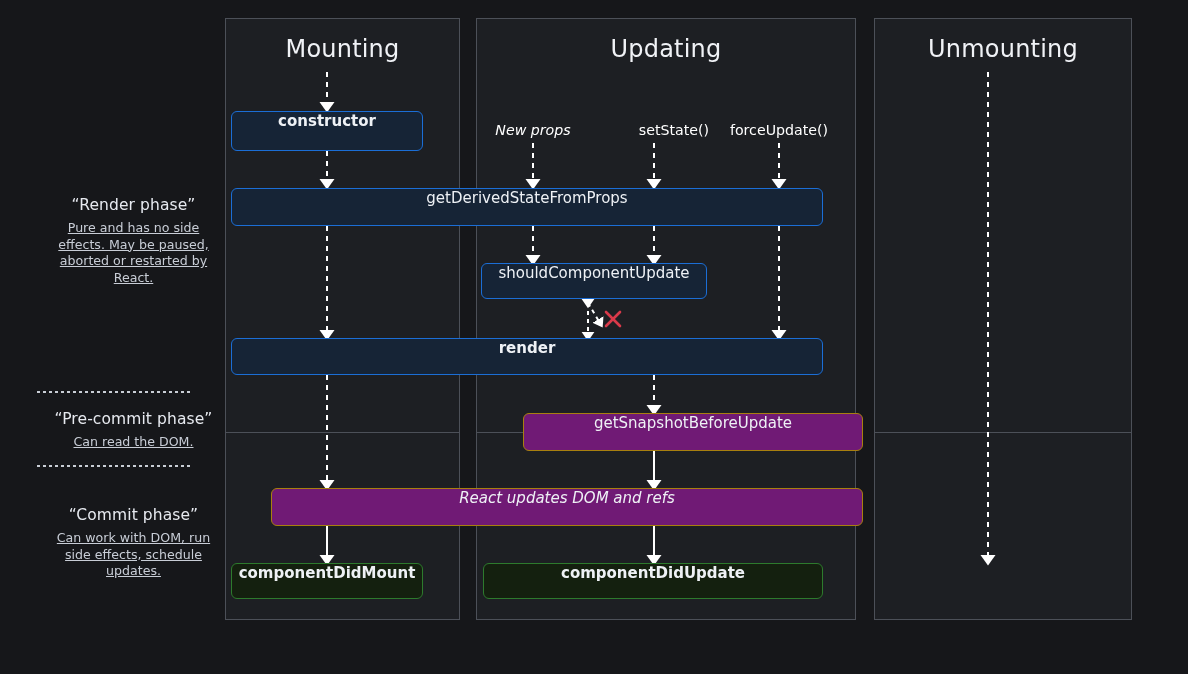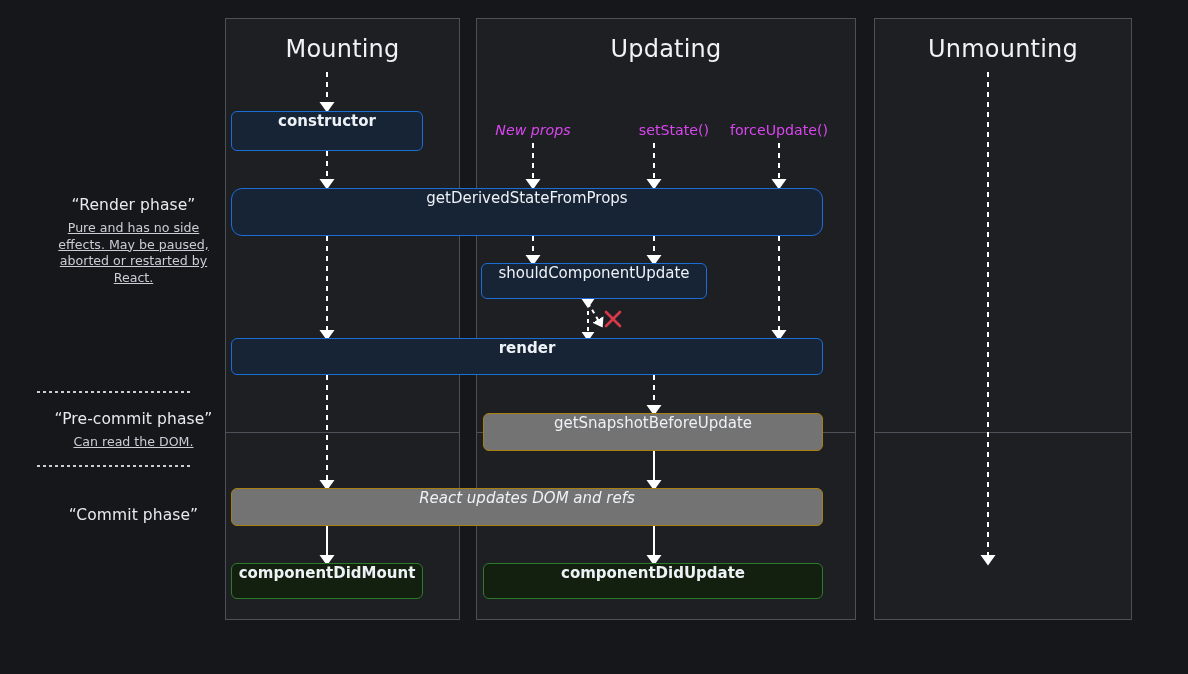--- a/index.html
+++ b/index.html
@@ -41,28 +41,28 @@
     position: absolute; left: 0; right: 0; height: 1px; background: #4c5058;
   }
 
   
   .node {
     position: absolute; display: flex; align-items: flex-start; justify-content: center;
     border-radius: 6px; border-width: 1.4px; border-style: solid;
     font-size: 15px; color: #eef1f5; text-align: center; z-index: 5;
   }
   .node.blue   { background: #162436; border-color: #1b6ed6; }
-  .node.amber  { background: #737373; border-color: #a8800f; }
+  .node.amber  { background: #701a75; border-color: #a8800f; margin-left: 40px; }
   .node.green  { background: #14200f; border-color: #2d7a2d; }
   .node .bold  { font-weight: 700; }
   .node .ital   { font-style: italic; }
 
   
   .trigger {
-    position: absolute; color: #d946ef; font-size: 14.2px;
+    position: absolute; color: #ffffff; font-size: 14.2px;
     text-align: center; white-space: nowrap; z-index: 5;
   }
   .trigger.ital { font-style: italic; }
 
   
   #arrows { position: absolute; left: 0; top: 0; width: 1188px; height: 674px; z-index: 3; }
 
   
   .footer {
     position: absolute; left: 0; right: 0; top: 645px;
@@ -85,20 +85,21 @@
 
   <div class="phase-block" style="top:410px;">
     <div class="phase-title">“Pre-commit phase”</div>
     <div class="phase-desc">Can read the DOM.</div>
   </div>
 
   <div class="dotted-sep" style="top:465px;"></div>
 
   <div class="phase-block" style="top:506px;">
     <div class="phase-title">“Commit phase”</div>
+    <div class="phase-desc">Can work with DOM, run side effects, schedule updates.</div>
   </div>
 
   <div class="col" style="left:211px; width:235px; height:602px;">
     <div class="col-title">Mounting</div>
     <div class="col-divider" style="top:413px;"></div>
   </div>
 
   <div class="col" style="left:462px; width:380px; height:602px;">
     <div class="col-title">Updating</div>
     <div class="col-divider" style="top:413px;"></div>
@@ -159,21 +160,21 @@
   </svg>
 
   <div class="trigger ital" style="left:483px; top:122px; width:100px;">New props</div>
   <div class="trigger" style="left:624px; top:122px; width:100px;">setState()</div>
   <div class="trigger" style="left:716px; top:122px; width:126px;">forceUpdate()</div>
 
   <div class="node blue" style="left:231px; top:111px; width:192px; height:40px;">
     <span class="bold">constructor</span>
   </div>
 
-  <div class="node blue" style="left:231px; top:188px; width:592px; height:48px;border-radius:11px;">
+  <div class="node blue" style="left:231px; top:188px; width:592px; height:38px;">
     <span>getDerivedStateFromProps</span>
   </div>
 
   <div class="node blue" style="left:481px; top:263px; width:226px; height:36px;">
     <span>shouldComponentUpdate</span>
   </div>
 
   <div class="node blue" style="left:231px; top:338px; width:592px; height:37px;">
     <span class="bold">render</span>
   </div>

